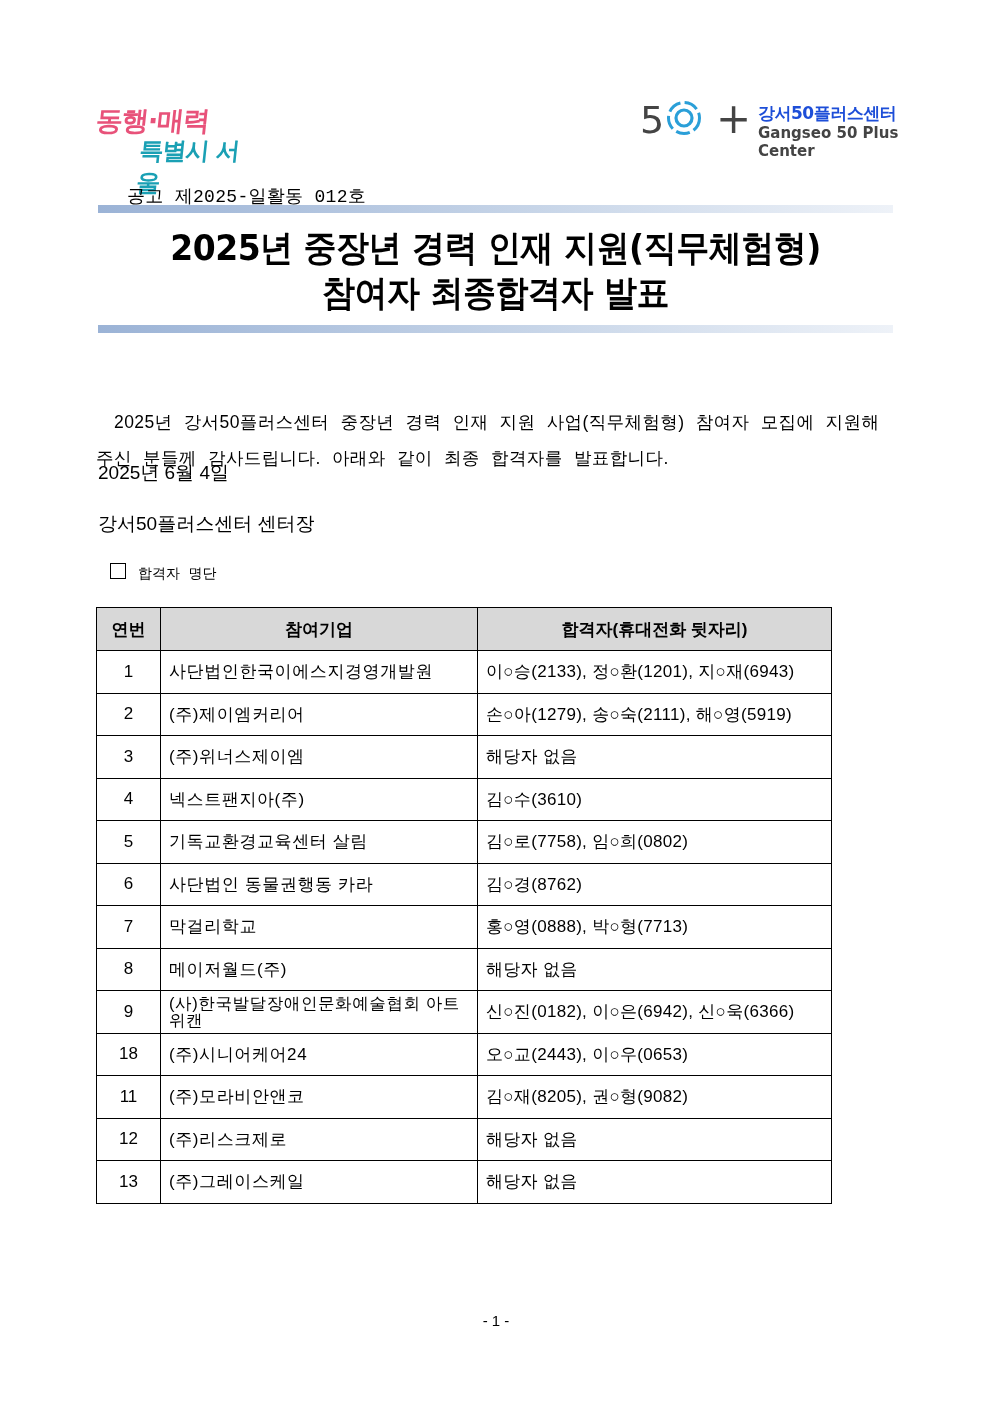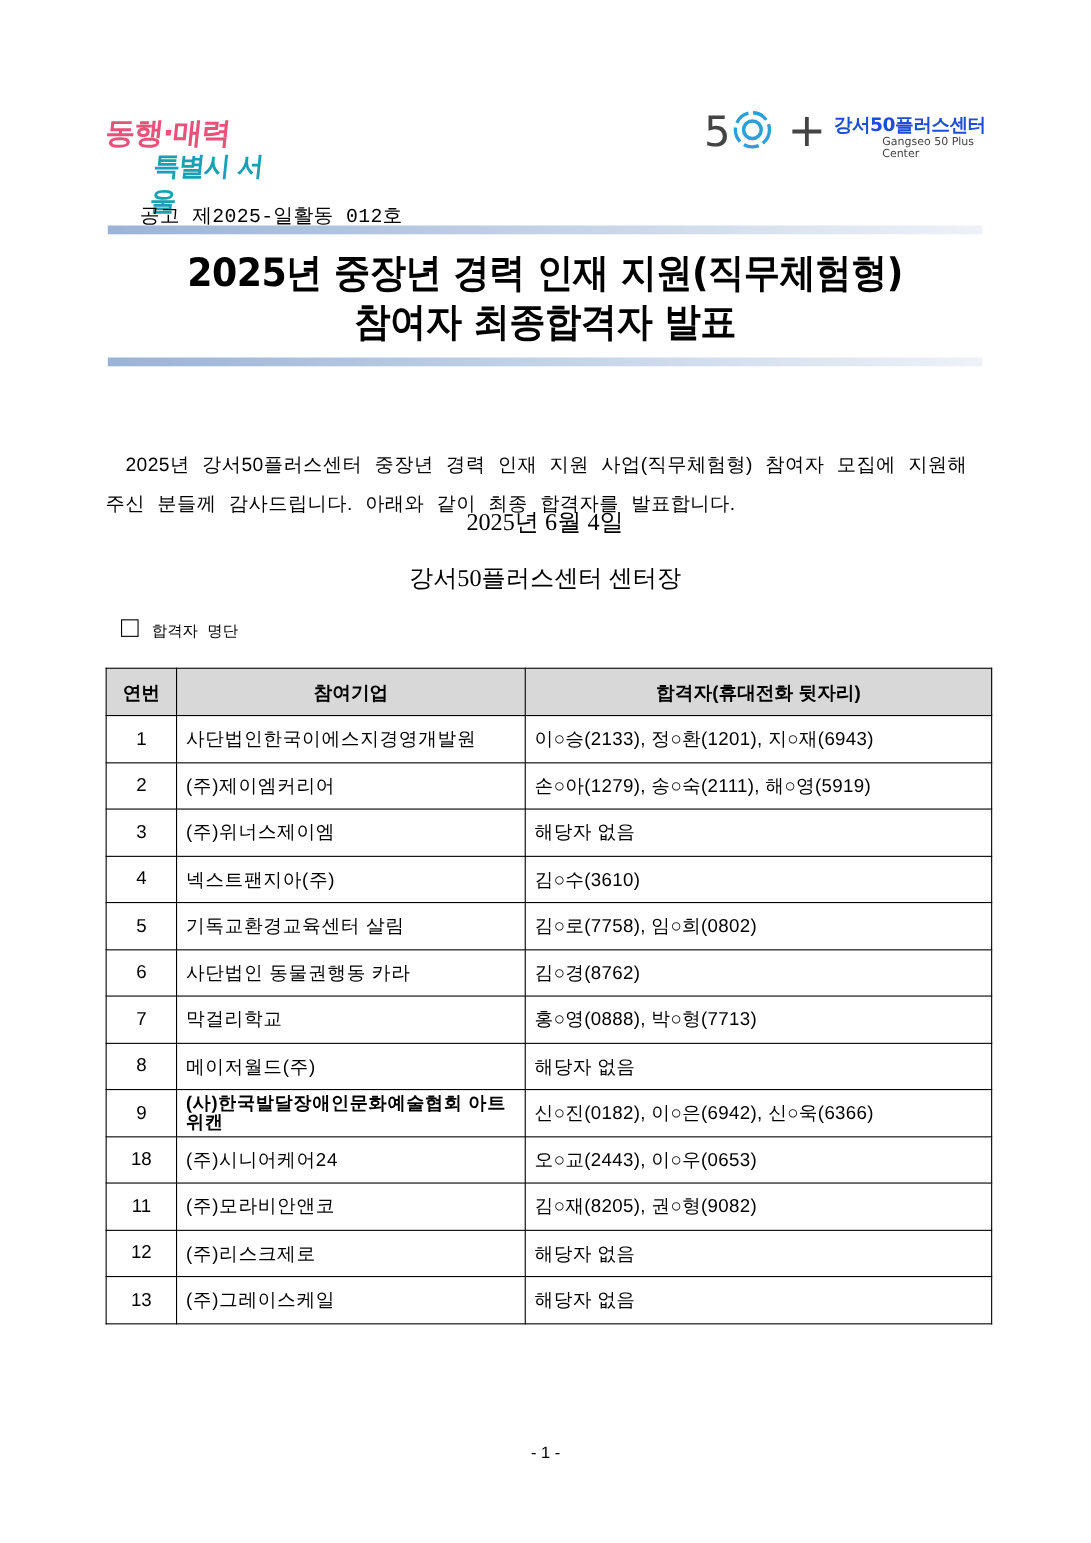--- a/index.html
+++ b/index.html
@@ -6,42 +6,42 @@
   body { width:992px; height:1403px; position:relative; font-family:"DejaVu Sans", sans-serif; color:#000; overflow:hidden; }
   .abs { position:absolute; }
   .logo-seoul { left:96px; top:103px; width:145px; height:70px; }
   .logo-seoul .l1 { position:absolute; left:0; top:0; font-size:27px; font-weight:bold; color:#e8527a; letter-spacing:-1px; transform:skewX(-6deg); font-family:"DejaVu Sans", sans-serif; }
   .logo-seoul .l2 { position:absolute; left:42px; top:32px; font-size:24px; font-weight:bold; color:#1aa0b4; letter-spacing:-1px; transform:skewX(-6deg); font-family:"DejaVu Sans", sans-serif; }
   .logo-50 { left:640px; top:96px; width:260px; height:50px; }
   .logo-50 .five { position:absolute; left:0; top:2px; font-size:38px; color:#444; font-family:"DejaVu Sans", sans-serif; }
   .logo-50 .ring { position:absolute; left:26px; top:4px; width:36px; height:36px; }
   .logo-50 .plus { position:absolute; left:76px; top:-2px; font-size:42px; color:#444; font-family:"DejaVu Sans", sans-serif; }
   .logo-50 .kname { position:absolute; left:118px; top:6px; font-size:17px; font-weight:bold; color:#1d4ed8; letter-spacing:-0.5px; }
-  .logo-50 .ename { position:absolute; left:118px; top:28px; font-size:10px; font-weight:normal; color:#444;margin-left:44px; }
+  .logo-50 .ename { position:absolute; left:118px; top:28px; font-size:15px; font-weight:bold; color:#444; }
   .notice-no { left:96px; top:184px; font-family:Liberation Mono, monospace; font-size:18px; letter-spacing:0.3px;margin-left:31px; }
   .bar { height:8px; background:linear-gradient(to right, #9bb3d6 0%, #c7d5e8 55%, #eef2f8 100%); }
   .bar-top { left:98px; top:205px; width:795px; }
   .bar-bottom { left:98px; top:325px; width:795px; }
   .title { left:98px; width:795px; text-align:center; font-family:"DejaVu Sans", sans-serif; font-weight:bold; font-size:33px; letter-spacing:-0.5px; transform:scaleY(1.08); }
   .title1 { top:226px; }
   .title2 { top:271px; }
   .para { left:96px; width:790px; font-size:17.5px; line-height:36px; font-family:"Liberation Sans", sans-serif; letter-spacing:0.4px;margin-top:40px; }
   .para1 { top:364px; text-indent:18px; word-spacing:6px; }
-  .center-line { left:98px; width:795px; text-align:center; font-size:22px; font-family:Liberation Serif, serif; }
+  .center-line { left:98px; width:795px; font-size:19px; font-family:Liberation Sans, sans-serif; }
   .date { top:460px; }
   .signer { top:511px; }
   .section { left:110px; top:563px; font-size:14px; font-family:Liberation Mono, monospace; }
   .section .box { display:inline-block; width:14px; height:14px; border:1.5px solid #000; margin-right:12px; vertical-align:-1px; }
-  table.res { position:absolute; left:96px; top:607px; width:806px; border-collapse:collapse; font-family:"Liberation Sans", sans-serif; font-size:17px; }
+  table.res { position:absolute; left:96px; top:607px; width:736px; border-collapse:collapse; font-family:"Liberation Sans", sans-serif; font-size:17px; }
   table.res th, table.res td { border:1px solid #000; height:41.5px; padding:0 8px; }
   table.res th { background:#d8d8d8; font-weight:bold; font-size:17px; height:42px; }
   table.res td.no { text-align:center; width:47px; }
   table.res td.co { width:300px; letter-spacing:0.6px; }
   table.res td.pe { letter-spacing:0.3px; }
-  table.res td.co.two { line-height:17px; font-size:16.5px;font-weight:bold; }
+  table.res td.co.two { line-height:17px; font-size:16.5px; }
   .page-no { left:0; width:992px; top:1312px; text-align:center; font-size:15px; font-family:"Liberation Sans", sans-serif; }
 </style>
 </head>
 <body>
 
 <div class="abs logo-seoul">
   <span class="l1">동행·매력</span>
   <span class="l2">특별시 서울</span>
 </div>
 

